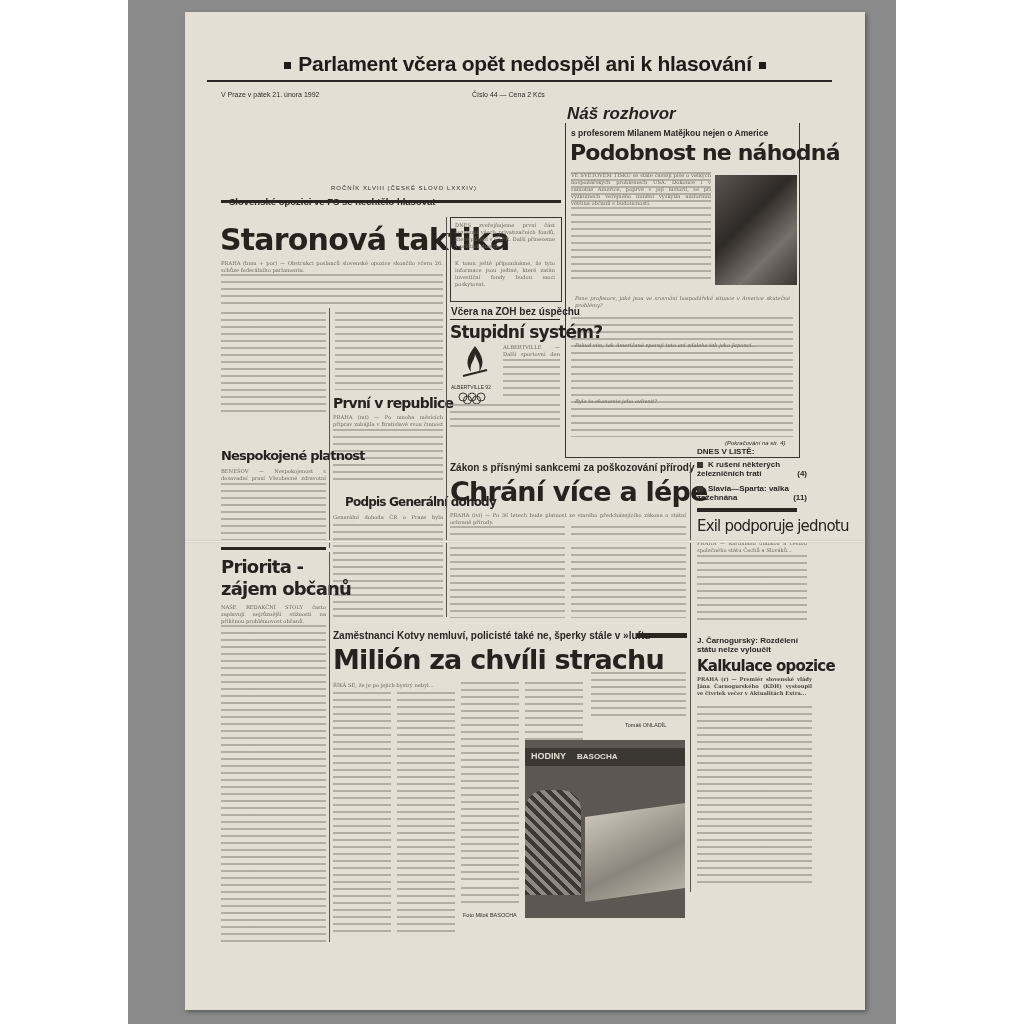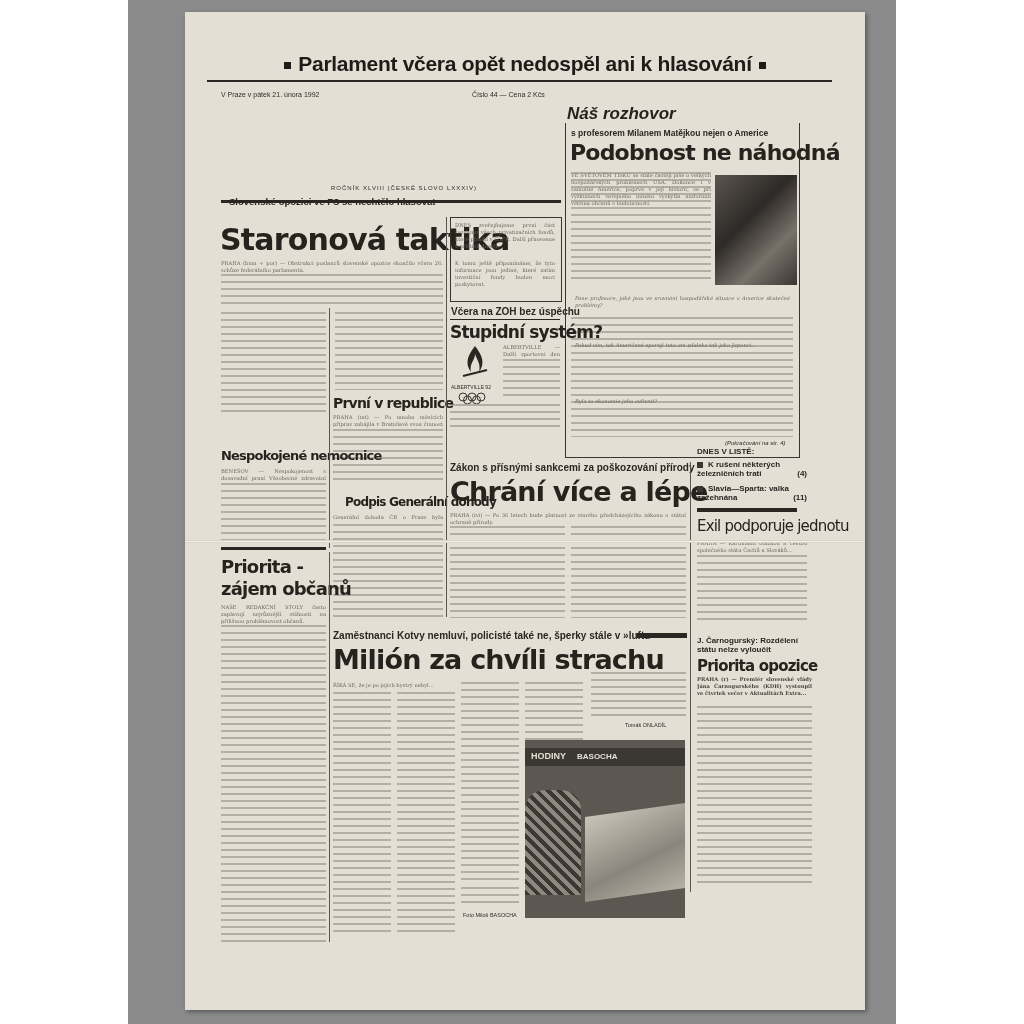--- a/index.html
+++ b/index.html
@@ -86,21 +86,21 @@
       </svg>
   </div>
   <div class="abs body" style="left:318px;top:332px;width:57px;height:14px;">ALBERTVILLE — Další sportovní den olympijských her...</div>
   <div class="abs lines" style="left:318px;top:347px;width:57px;height:40px;"></div>
   <div class="abs lines" style="left:265px;top:392px;width:110px;height:28px;"></div>
 
   <div class="abs hl" style="left:148px;top:383px;font-size:14px;">První v republice</div>
   <div class="abs body" style="left:148px;top:402px;width:110px;height:14px;">PRAHA (mt) — Po mnoha měsících příprav zahájila v Bratislavě svou činnost první burza...</div>
   <div class="abs lines" style="left:148px;top:417px;width:110px;height:55px;"></div>
 
-  <div class="abs hl" style="left:36px;top:436px;font-size:13px;">Nespokojené nemocnice</div>
+  <div class="abs hl" style="left:36px;top:436px;font-size:13px;">Nespokojené platnost</div>
   <div class="abs body" style="left:36px;top:456px;width:105px;height:14px;">BENEŠOV — Nespokojenost s dosavadní praxí Všeobecné zdravotní pojišťovny...</div>
   <div class="abs lines" style="left:36px;top:471px;width:105px;height:62px;"></div>
 
   <div class="abs hl" style="left:148px;top:483px;font-size:12px;margin-left:12px;">Podpis Generální dohody</div>
   <div class="abs body" style="left:148px;top:502px;width:110px;height:8px;">Generální dohoda ČR o Praze byla podepsána...</div>
   <div class="abs lines" style="left:148px;top:512px;width:110px;height:95px;"></div>
 
   <div class="abs kicker" style="left:265px;top:450px;font-size:10px;">Zákon s přísnými sankcemi za poškozování přírody</div>
   <div class="abs hl" style="left:265px;top:464px;font-size:27px;">Chrání více a lépe</div>
   <div class="abs body" style="left:265px;top:500px;width:236px;height:14px;">PRAHA (ivi) — Po 36 letech bude platnost ze starého předcházejícího zákona o státní ochraně přírody.</div>
@@ -122,21 +122,21 @@
   <div class="abs body" style="left:512px;top:528px;width:110px;height:14px;">PRAHA — Kardinální otázkou a cestou společného státu Čechů a Slováků...</div>
   <div class="abs lines" style="left:512px;top:543px;width:110px;height:66px;"></div>
 
   <div class="abs rule" style="left:36px;top:535px;width:105px;height:3px;"></div>
   <div class="abs hl" style="left:36px;top:544px;font-size:18px;">Priorita -</div>
   <div class="abs hl" style="left:36px;top:566px;font-size:18px;">zájem občanů</div>
   <div class="abs body" style="left:36px;top:592px;width:105px;height:20px;">NAŠE REDAKČNÍ STOLY často zaplavují nejrůznější stížnosti na přílišnou problémovost občanů.</div>
   <div class="abs lines" style="left:36px;top:613px;width:105px;height:318px;"></div>
 
   <div class="abs kicker" style="left:512px;top:624px;width:115px;font-size:8px;">J. Čarnogurský: Rozdělení státu nelze vyloučit</div>
-  <div class="abs hl" style="left:512px;top:645px;font-size:15px;">Priorita opozice</div>
+  <div class="abs hl" style="left:512px;top:645px;font-size:15px;">Kalkulace opozice</div>
   <div class="abs body" style="left:512px;top:664px;width:115px;height:28px;font-weight:bold;color:#4a453f;">PRAHA (r) — Premiér slovenské vlády Jána Čarnogurského (KDH) vystoupil ve čtvrtek večer v Aktualitách Extra...</div>
   <div class="abs lines" style="left:512px;top:694px;width:115px;height:180px;"></div>
 
   <div class="abs kicker" style="left:148px;top:618px;font-size:10px;">Zaměstnanci Kotvy nemluví, policisté také ne, šperky stále v »luftu«</div>
   <div class="abs rule" style="left:452px;top:621px;width:50px;height:5px;"></div>
   <div class="abs hl" style="left:148px;top:632px;font-size:27px;">Milión za chvíli strachu</div>
   <div class="abs body" style="left:148px;top:670px;width:110px;height:8px;">ŘÍKÁ SE, že je po jejich bystrý nebyl...</div>
   <div class="abs lines" style="left:148px;top:680px;width:58px;height:245px;"></div>
   <div class="abs lines" style="left:212px;top:680px;width:58px;height:245px;"></div>
   <div class="abs lines" style="left:276px;top:670px;width:58px;height:200px;"></div>

